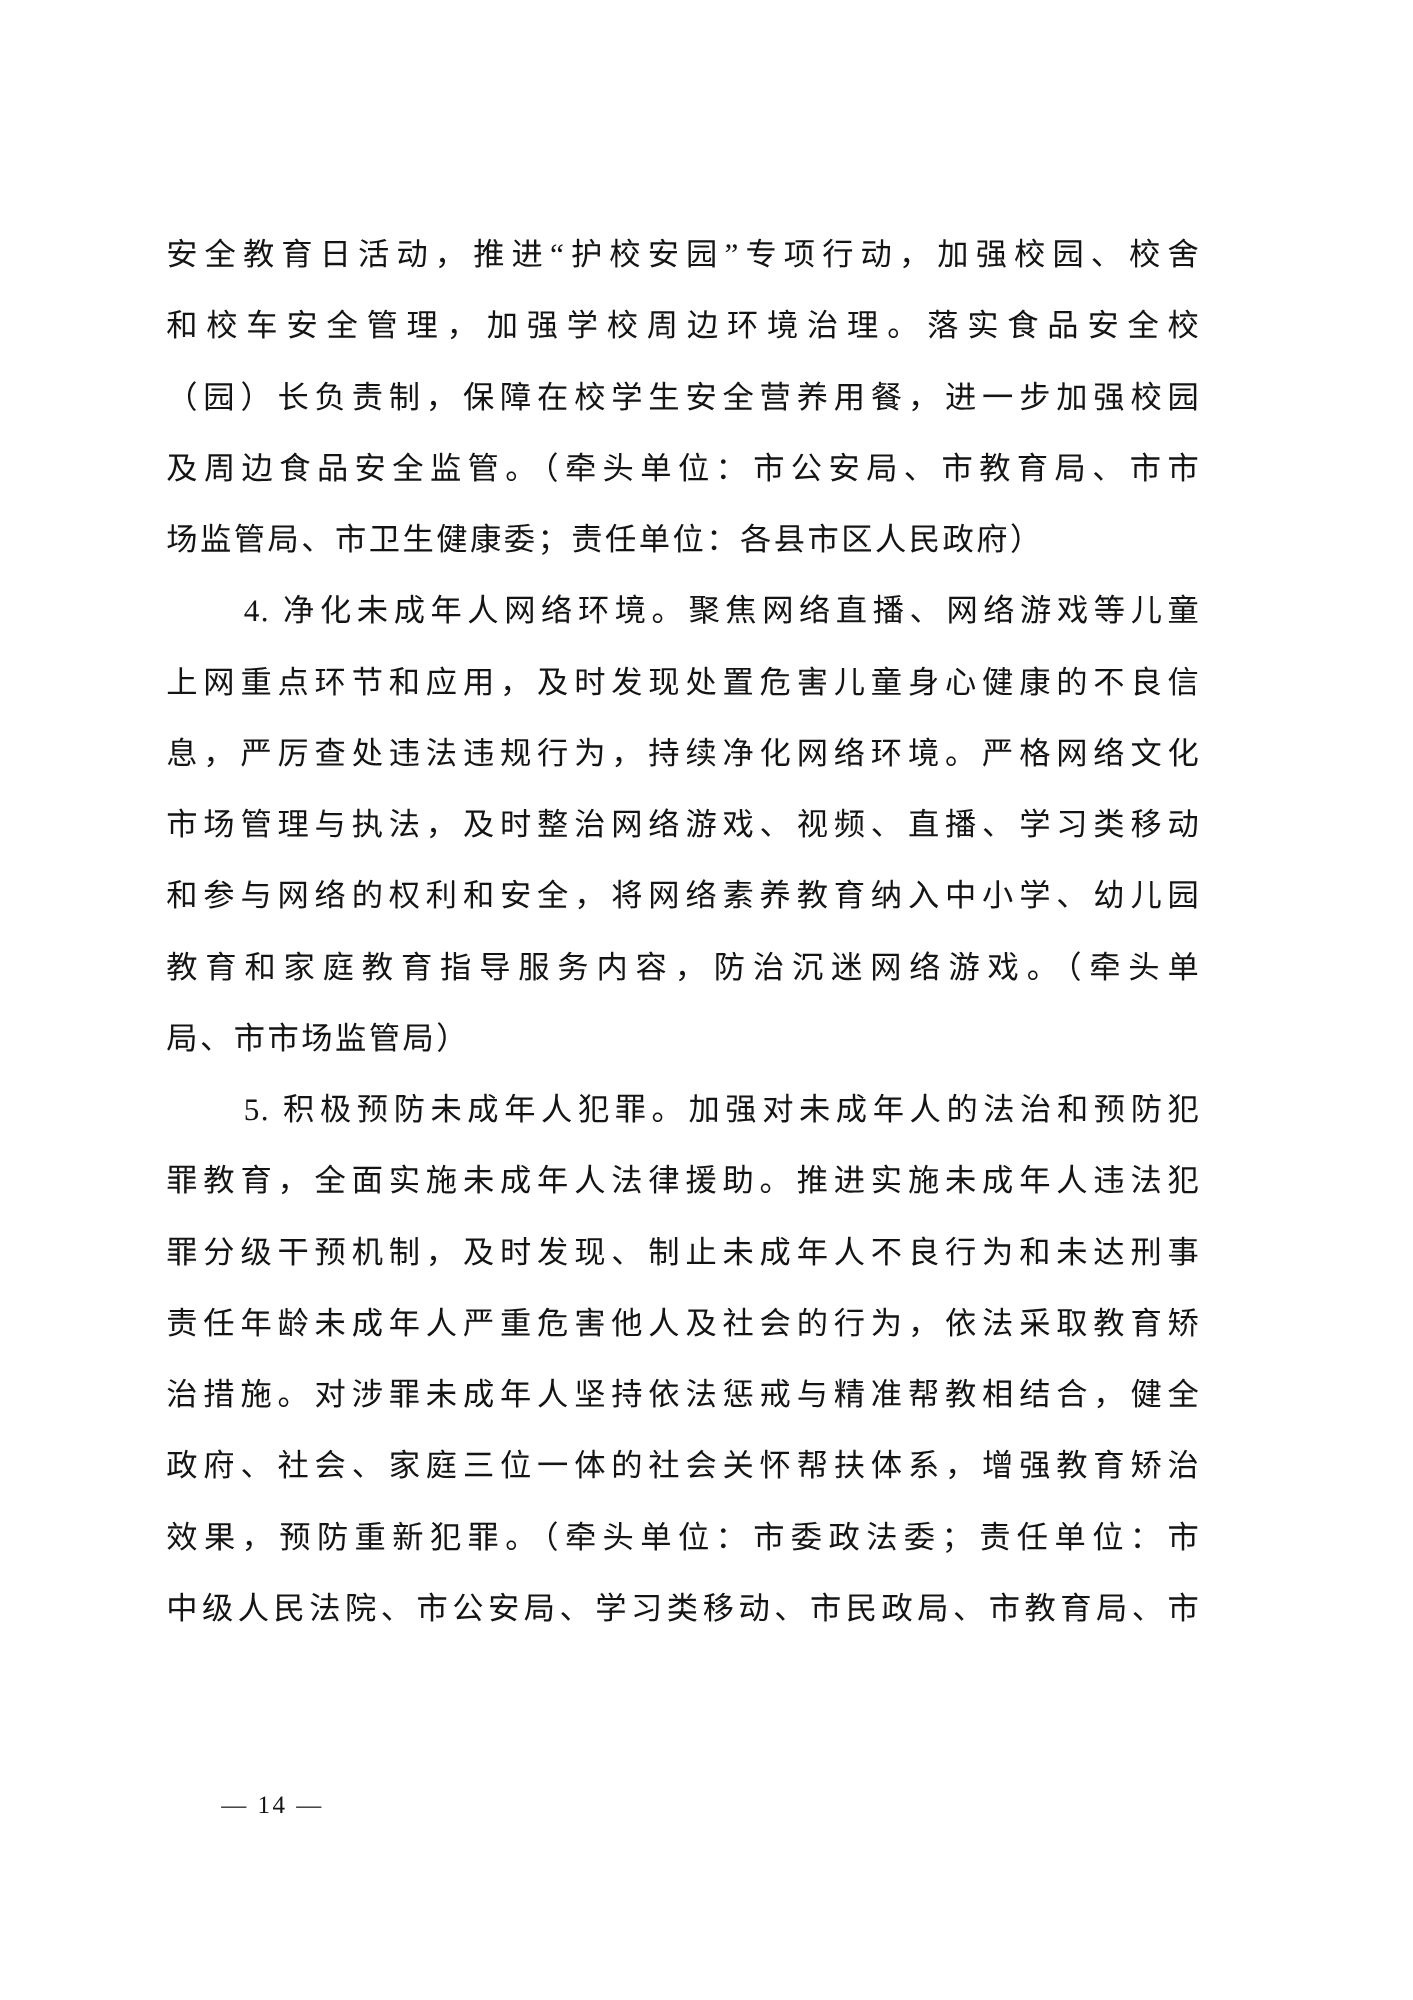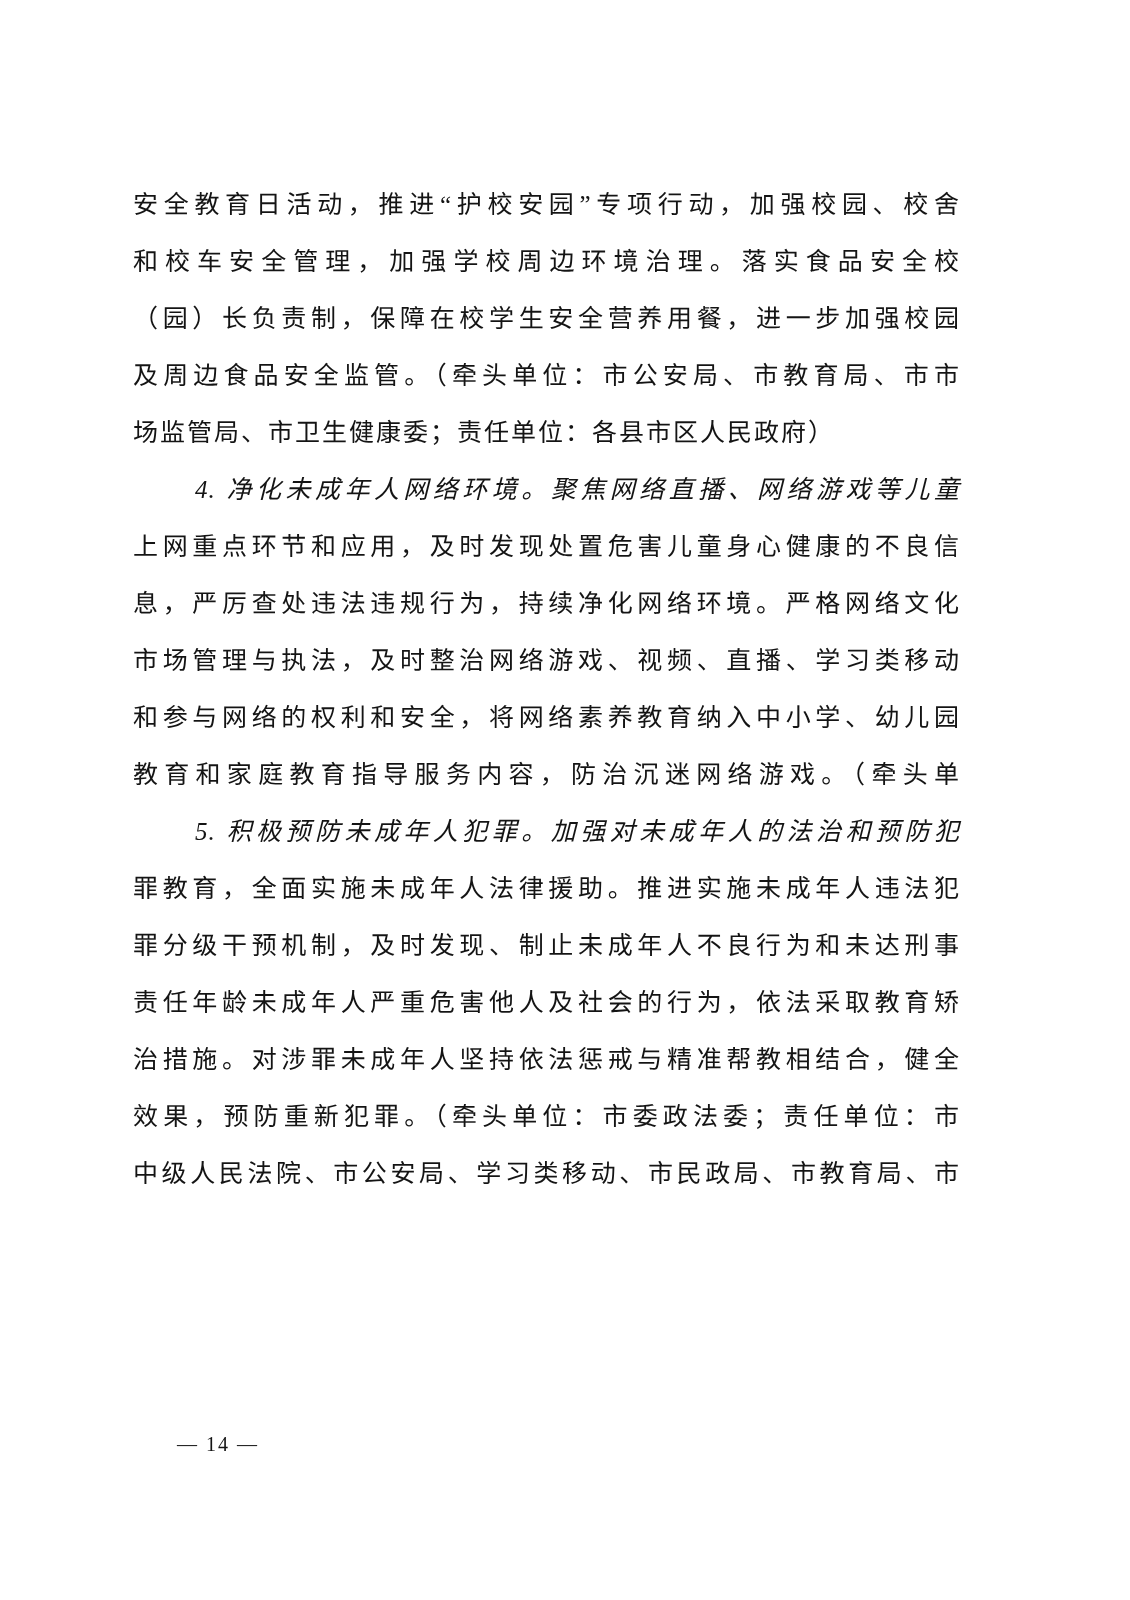--- a/index.html
+++ b/index.html
@@ -32,21 +32,20 @@
     white-space: nowrap;
     letter-spacing: 1px;
     text-align: justify;
     text-align-last: justify;
     text-justify: inter-character;
     overflow: visible;
   }
   
   .line.pstart {
     text-indent: 62px;
-    font-style: italic;
   }
   
   .line.pend {
     text-align: left;
     text-align-last: left;
     letter-spacing: 2px;
   }
   .page-footer {
     position: absolute;
     left: 177px;
@@ -71,27 +70,29 @@
     <div class="line pend">场监管局、市卫生健康委；责任单位：各县市区人民政府）</div>
   </div>
 
   <div class="para">
     <div class="line pstart">4. 净化未成年人网络环境。聚焦网络直播、网络游戏等儿童</div>
     <div class="line">上网重点环节和应用，及时发现处置危害儿童身心健康的不良信</div>
     <div class="line">息，严厉查处违法违规行为，持续净化网络环境。严格网络文化</div>
     <div class="line">市场管理与执法，及时整治网络游戏、视频、直播、学习类移动</div>
     <div class="line">和参与网络的权利和安全，将网络素养教育纳入中小学、幼儿园</div>
     <div class="line">教育和家庭教育指导服务内容，防治沉迷网络游戏。（牵头单</div>
+    <div class="line pend">局、市市场监管局）</div>
   </div>
 
   <div class="para">
     <div class="line pstart">5. 积极预防未成年人犯罪。加强对未成年人的法治和预防犯</div>
     <div class="line">罪教育，全面实施未成年人法律援助。推进实施未成年人违法犯</div>
     <div class="line">罪分级干预机制，及时发现、制止未成年人不良行为和未达刑事</div>
     <div class="line">责任年龄未成年人严重危害他人及社会的行为，依法采取教育矫</div>
     <div class="line">治措施。对涉罪未成年人坚持依法惩戒与精准帮教相结合，健全</div>
+    <div class="line">政府、社会、家庭三位一体的社会关怀帮扶体系，增强教育矫治</div>
     <div class="line">效果，预防重新犯罪。（牵头单位：市委政法委；责任单位：市</div>
     <div class="line">中级人民法院、市公安局、学习类移动、市民政局、市教育局、市</div>
   </div>
 
 </div>
 
 <div class="page-footer">— 14 —</div>
 
 </body></html>

